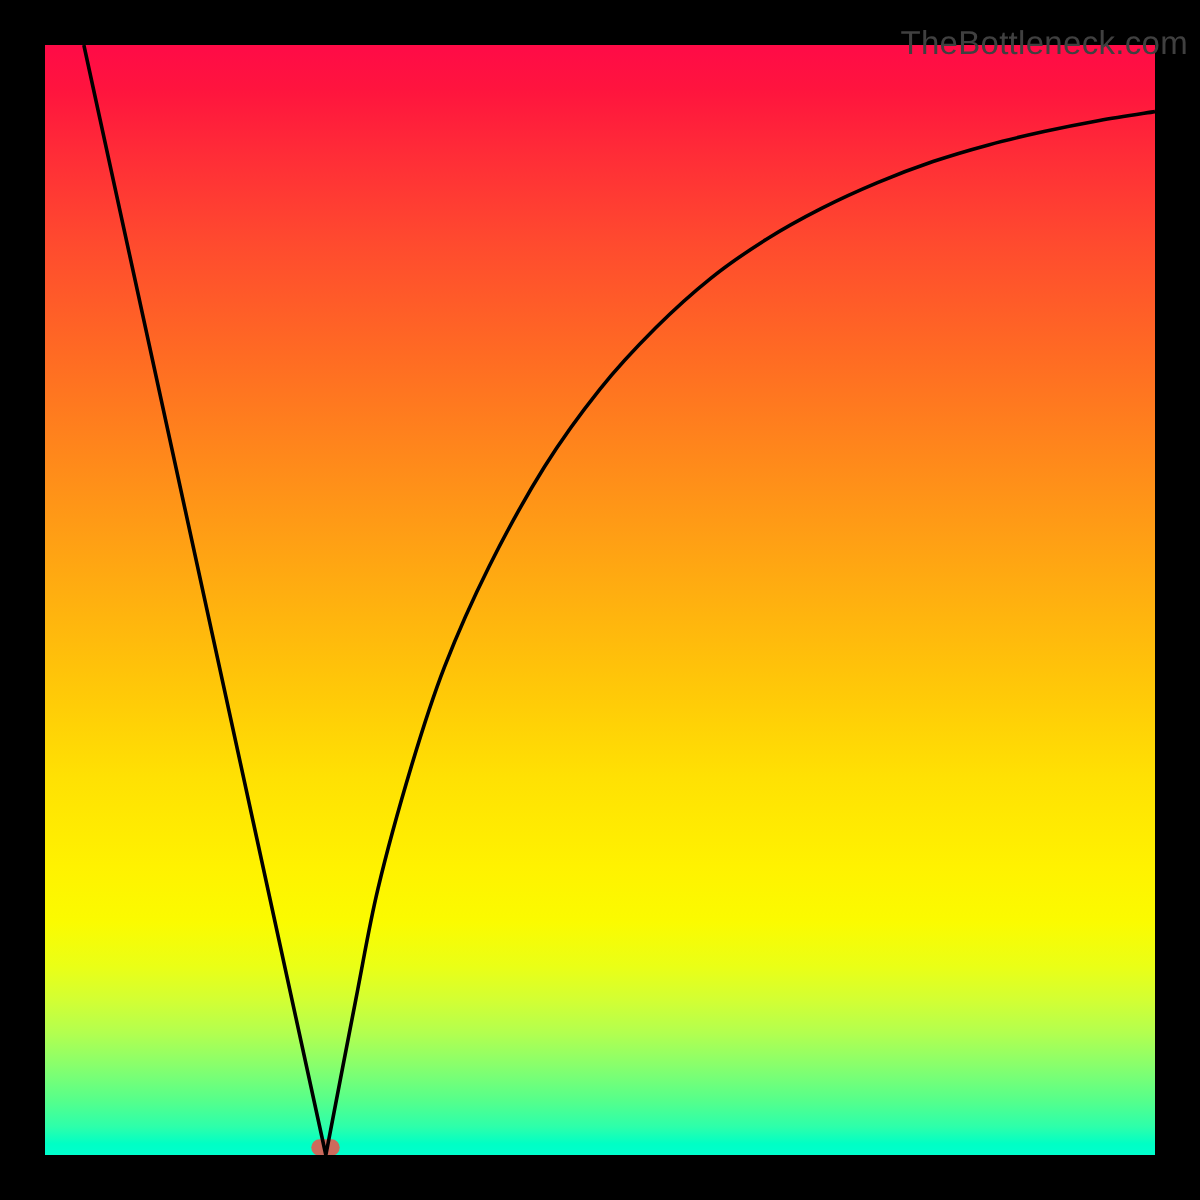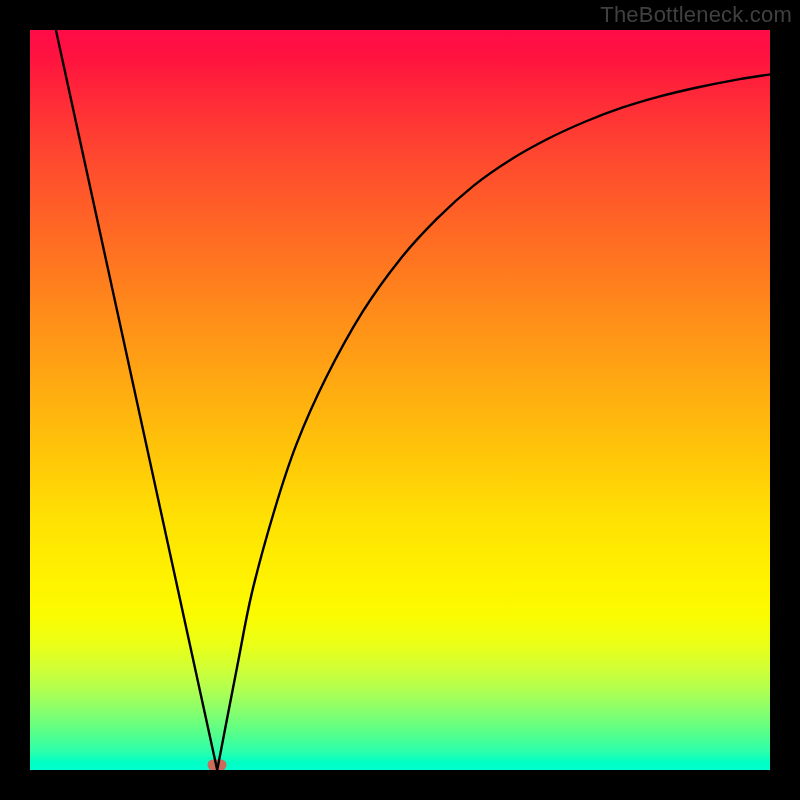--- a/index.html
+++ b/index.html
@@ -12,21 +12,21 @@
     font-family: Arial, Helvetica, sans-serif;
   }
   .frame {
     position: relative;
     width: 800px;
     height: 800px;
     background: #000;
   }
   .watermark {
     position: absolute;
-    top: 2px;
+    top: 16px;
     right: 8px;
     color: #404040;
     font-size: 22px;
     font-weight: 400;
     letter-spacing: 0.2px;
     z-index: 20;
   }
   .plot-area {
     position: absolute;
     left: 30px;

